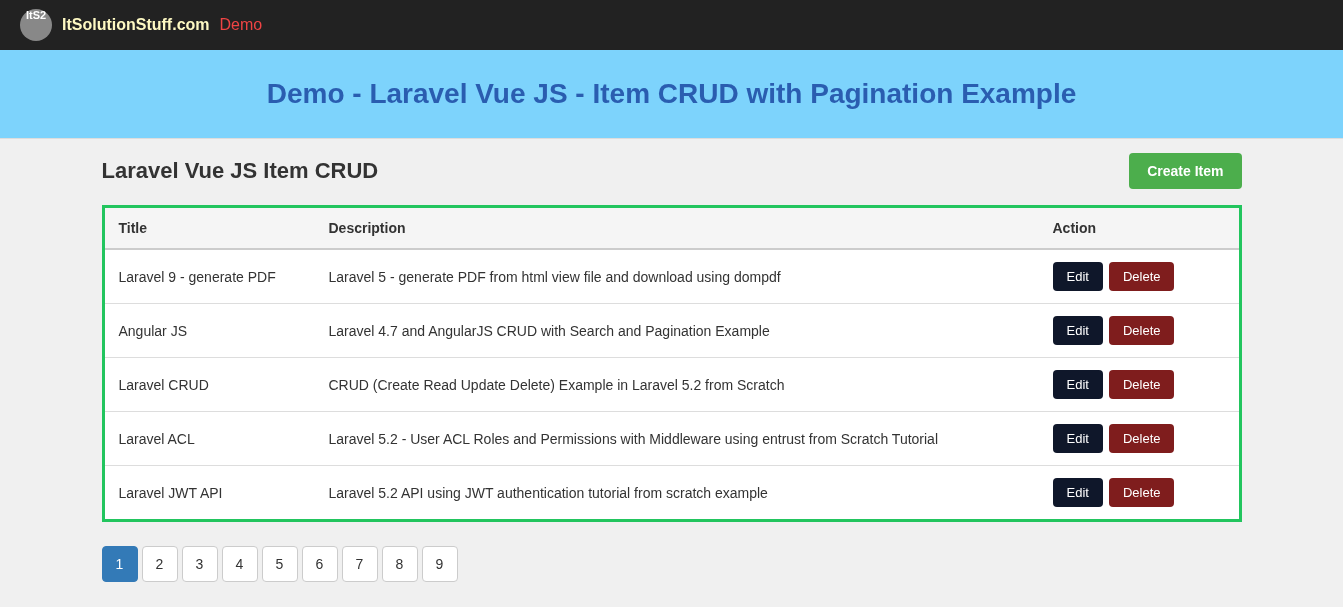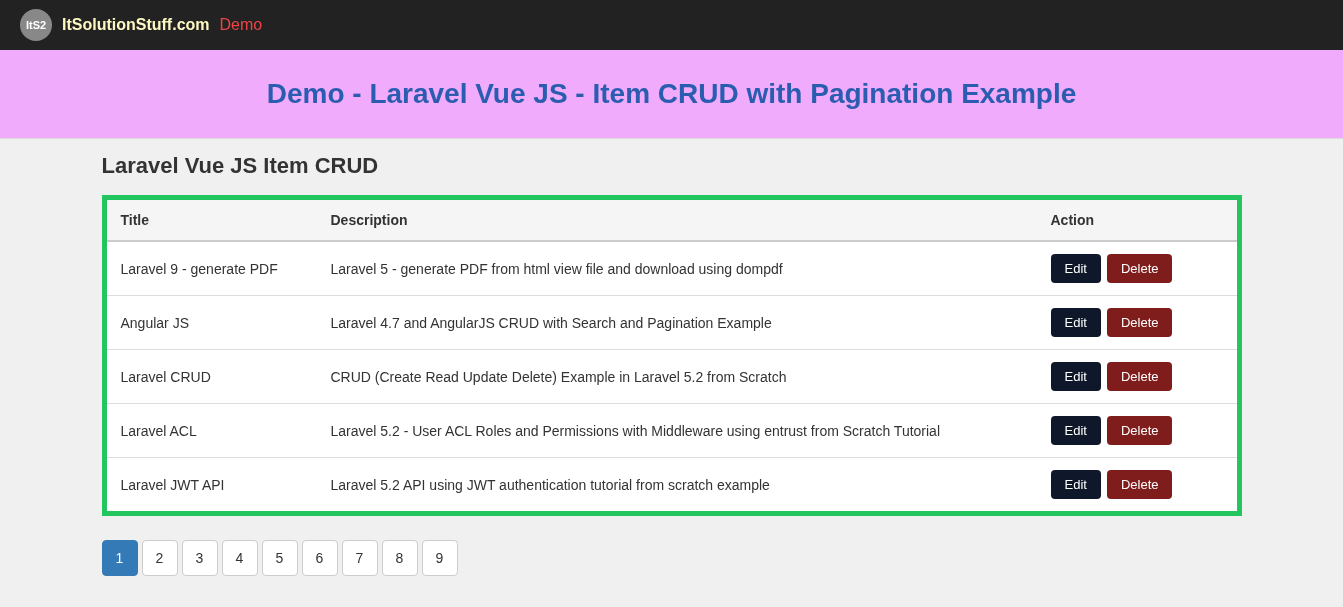--- a/index.html
+++ b/index.html
@@ -18,39 +18,39 @@
       align-items: center;
       gap: 10px;
       text-decoration: none;
     }
     .navbar-logo {
       width: 32px;
       height: 32px;
       background: #888;
       border-radius: 50%;
       display: flex;
-      align-items: center;
+      align-items: flex-start;
       justify-content: center;
       color: white;
       font-size: 11px;
       font-weight: bold;
     }
     .navbar-site {
       color: #fef9c3;
       font-size: 16px;
       font-weight: bold;
     }
     .navbar-demo {
       color: #ef4444;
       font-size: 16px;
     }
 
     
     .page-header {
-      background: #f0abfc;
+      background: #7dd3fc;
       text-align: center;
       padding: 28px 20px;
       border-bottom: 1px solid #ddd;
     }
     .page-header h1 {
       color: #2a5db0;
       font-size: 28px;
       font-weight: bold;
     }
 
@@ -82,21 +82,21 @@
       padding: 10px 18px;
       font-size: 14px;
       border-radius: 4px;
       cursor: pointer;
       font-weight: bold;
     }
 
     
     .table-wrapper {
       background: #fff;
-      border: 5px solid #22c55e;
+      border: 3px solid #22c55e;
     }
     table {
       width: 100%;
       border-collapse: collapse;
     }
     thead tr {
       background: #f5f5f5;
       border-bottom: 2px solid #ccc;
     }
     thead th {
@@ -181,20 +181,21 @@
 </nav>
 
 <div class="page-header">
   <h1>Demo - Laravel Vue JS - Item CRUD with Pagination Example</h1>
 </div>
 
 <div class="main-content">
 
   <div class="section-header">
     <span class="section-title">Laravel Vue JS Item CRUD</span>
+    <button class="btn-create">Create Item</button>
   </div>
 
   <div class="table-wrapper">
     <table>
       <thead>
         <tr>
           <th class="col-title">Title</th>
           <th class="col-desc">Description</th>
           <th class="col-action">Action</th>
         </tr>

